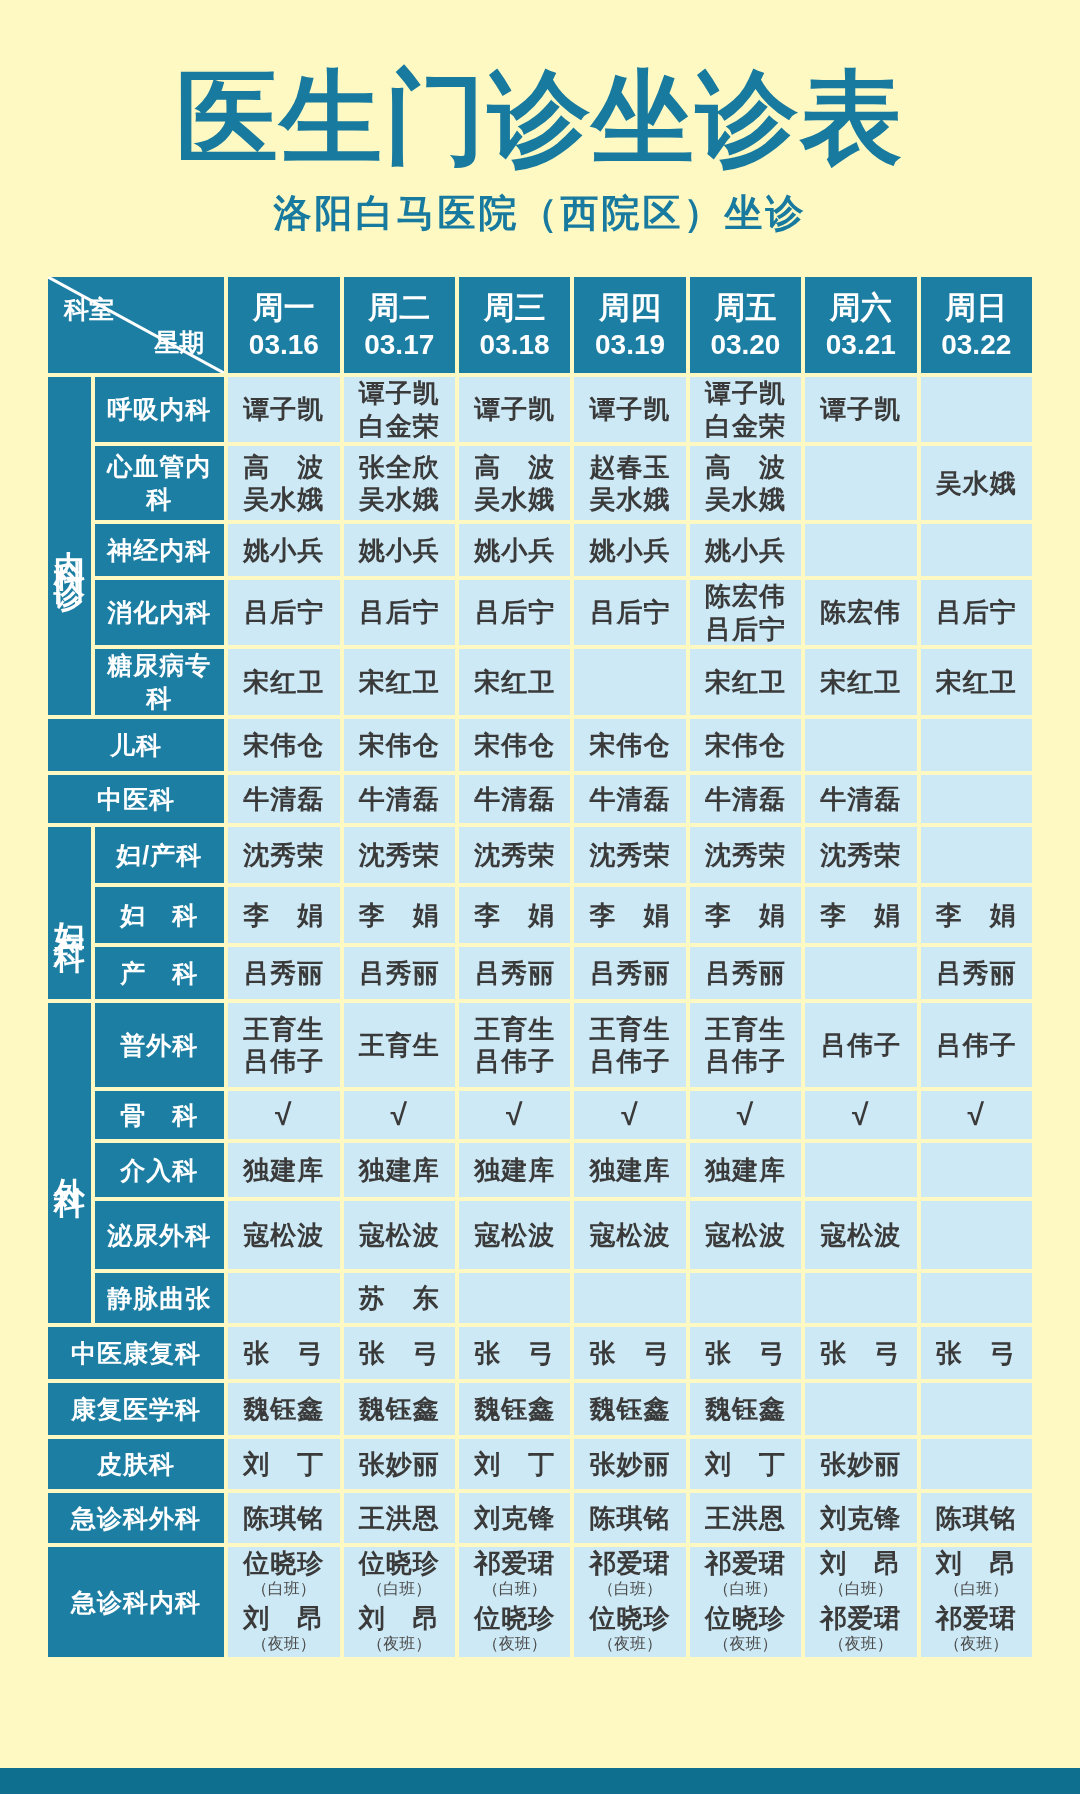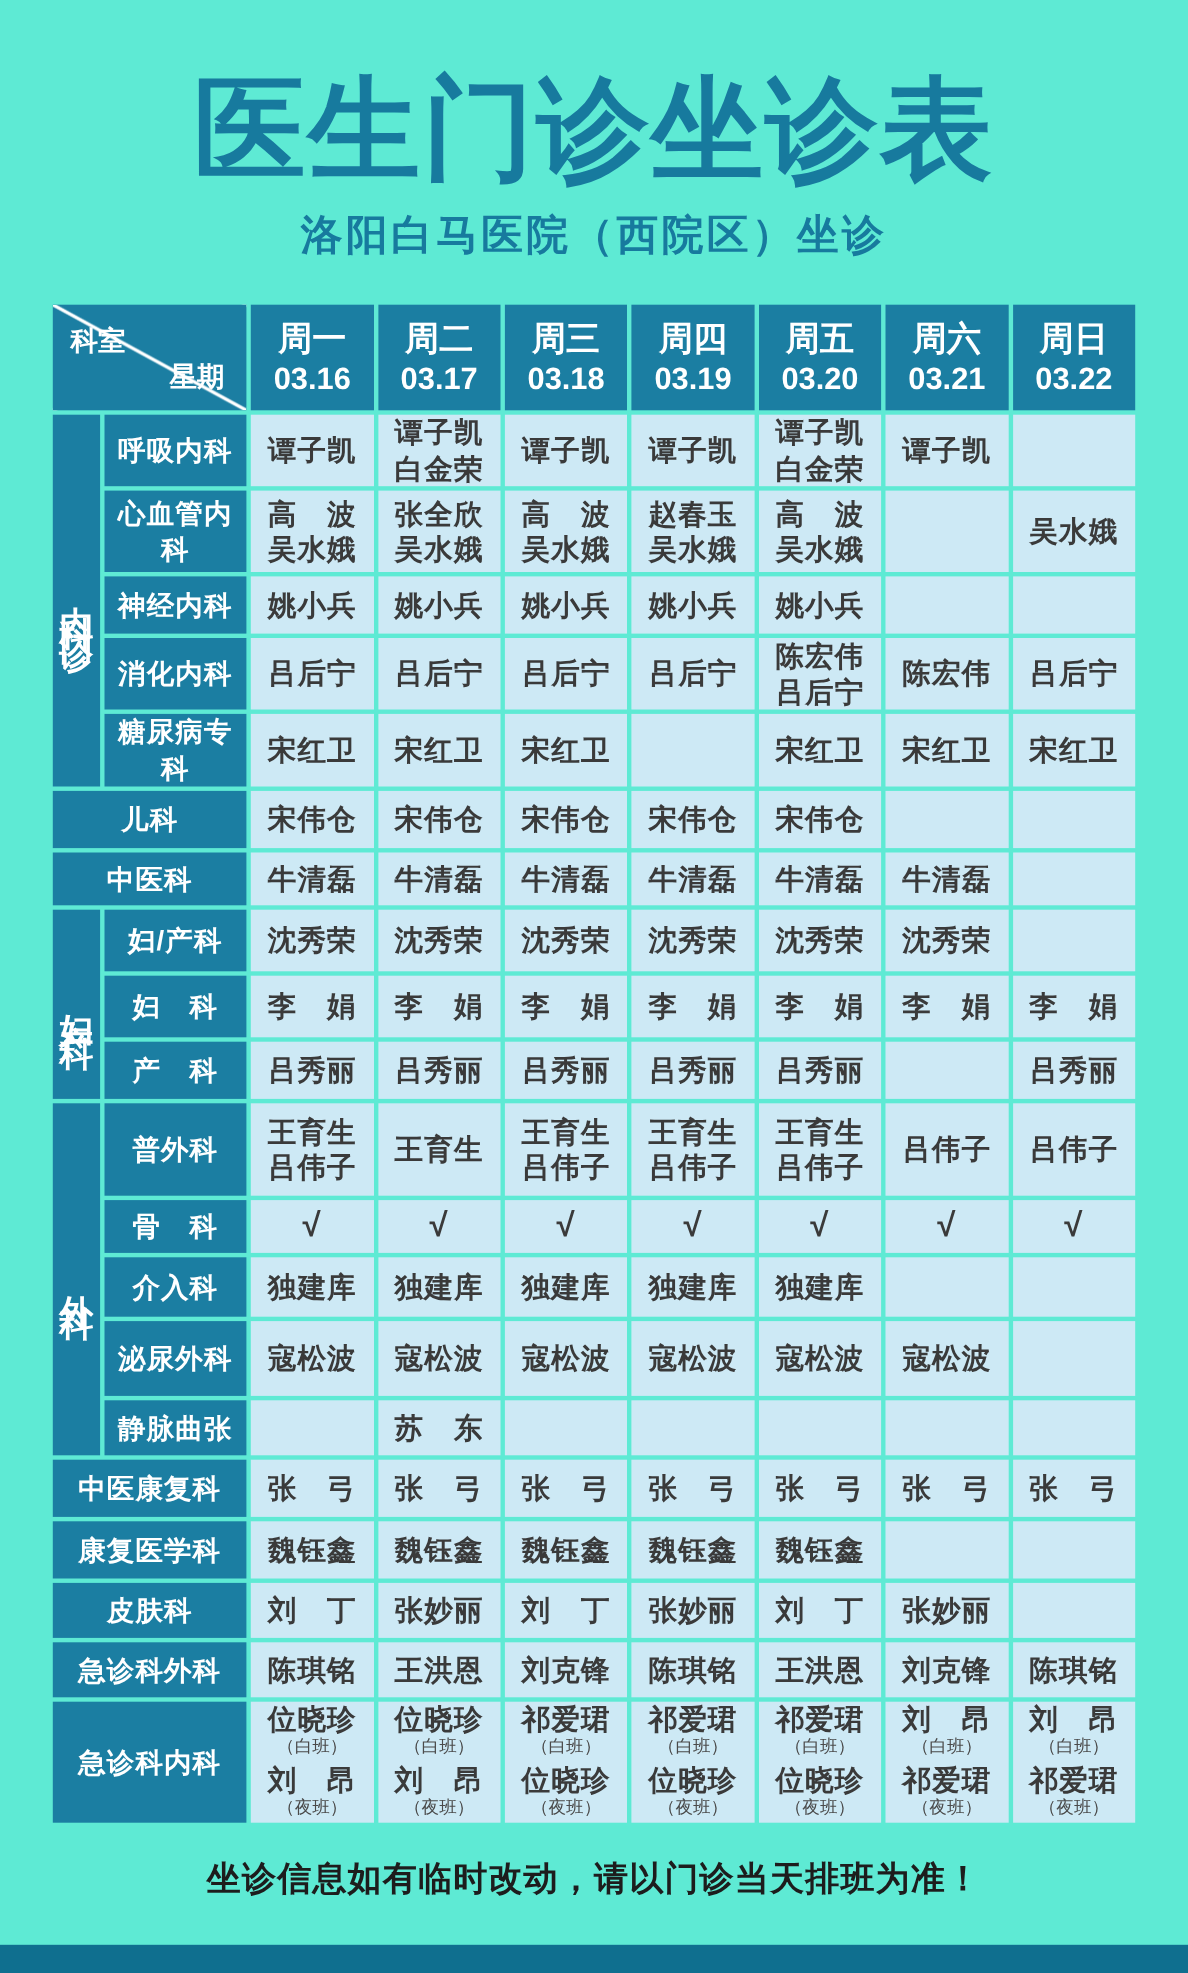--- a/index.html
+++ b/index.html
@@ -1,19 +1,19 @@
 <!DOCTYPE html>
 <html><head>
 <meta charset="utf-8">
 <style>
   html,body{margin:0;padding:0;}
   .canvas{
     position:relative;
     width:1080px;height:1794px;
-    background:#5eead4;
+    background:#fef9c3;
     font-family:"Liberation Sans",sans-serif;
     overflow:hidden;
   }
   .title{
     margin:0;padding-top:62px;
     text-align:center;
     font-size:102px;font-weight:bold;
     color:var(--title-color,#177a9e);
     letter-spacing:2px;line-height:1.1;
   }
@@ -610,15 +610,14 @@
           <td class="cell">
             <div class="line">刘　昂</div>
             <div class="shift">（白班）</div>
             <div class="line">祁爱珺</div>
             <div class="shift">（夜班）</div>
           </td>
         </tr>
       </tbody>
   </table>
 
-  <div class="footer-note">坐诊信息如有临时改动，请以门诊当天排班为准！</div>
   <div class="bottom-bar"></div>
 </div>
 
 </body></html>

